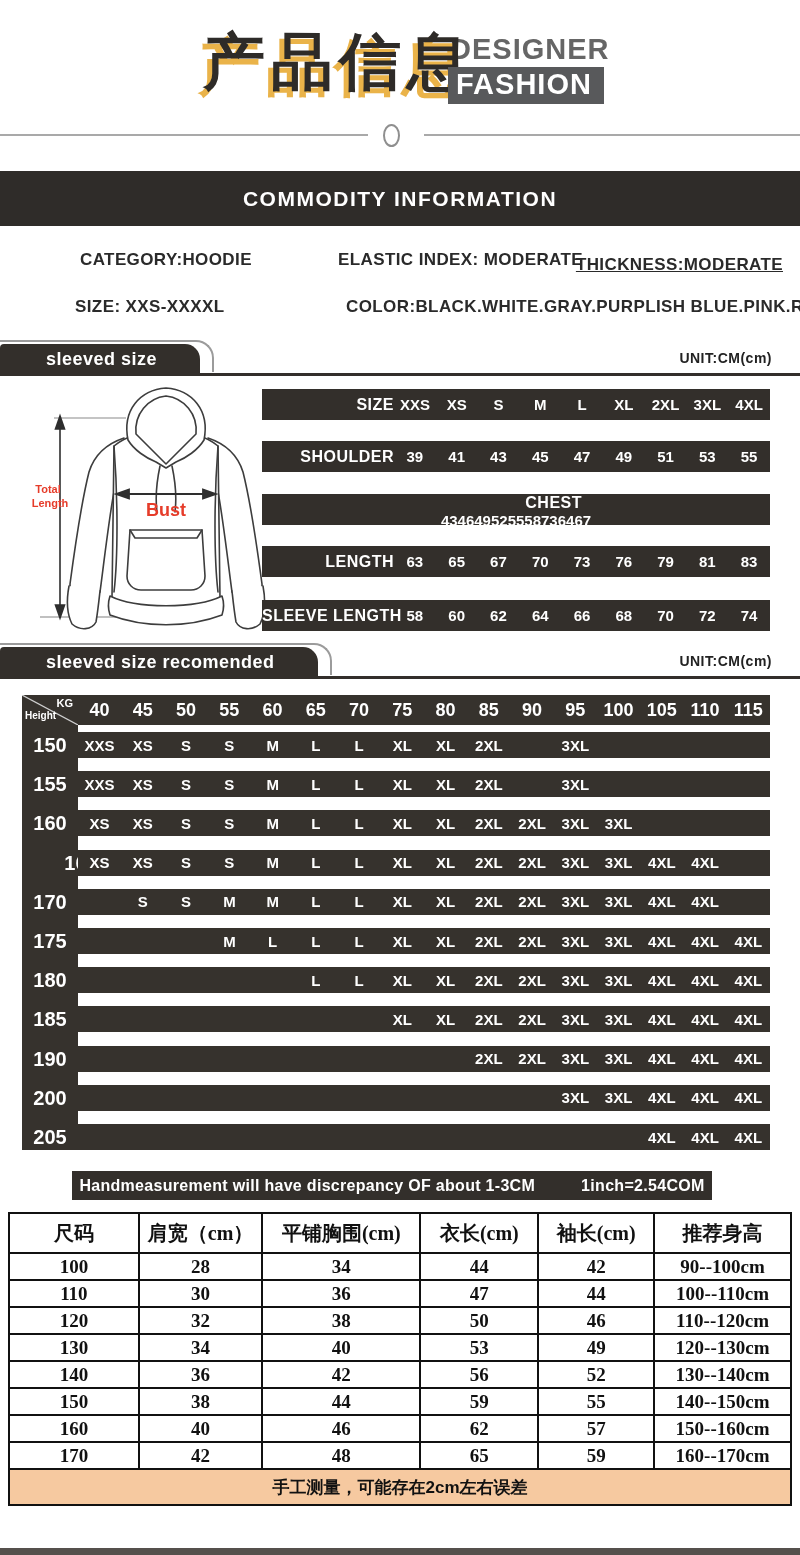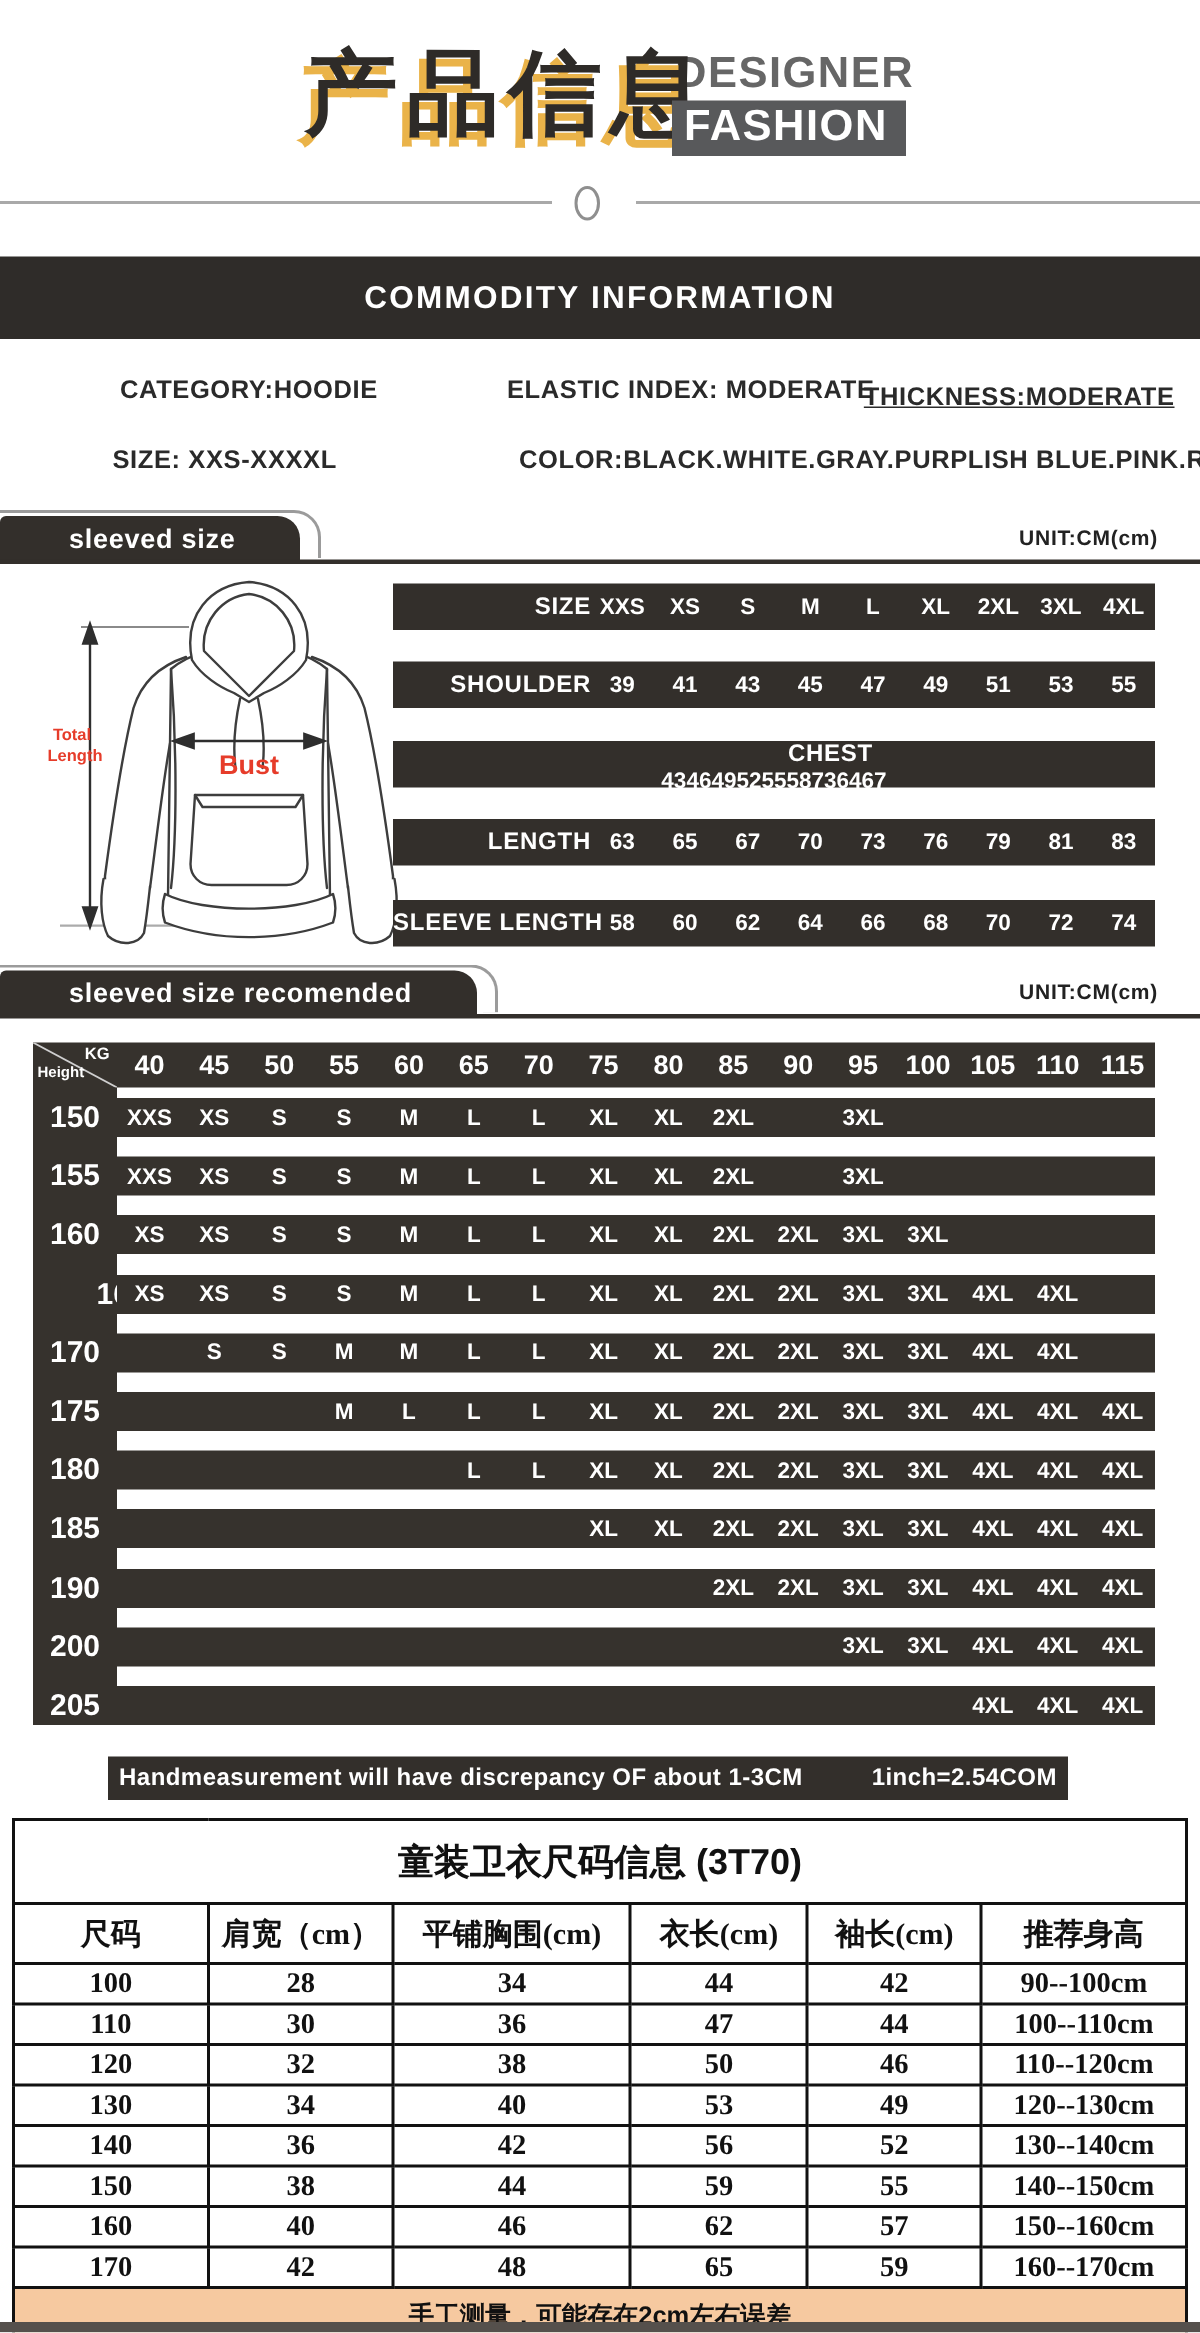--- a/index.html
+++ b/index.html
@@ -457,23 +457,20 @@
   <table class="abs kids">
     <colgroup>
       <col style="width:16.6%">
         <col style="width:15.8%">
         <col style="width:20.2%">
       <col style="width:15.1%">
         <col style="width:14.8%">
         <col style="width:17.5%">
     </colgroup>
     <tbody>
-      <tr>
-          <td class="ktitle" colspan="6">童装卫衣尺码信息 (3T70)</td>
-        </tr>
       <tr class="khead">
           <th>尺码</th>
           <th>肩宽（cm）</th>
           <th>平铺胸围(cm)</th>
           <th>衣长(cm)</th>
           <th>袖长(cm)</th>
           <th>推荐身高</th>
         </tr>
     <tr class="krow">
           <td>100</td>

